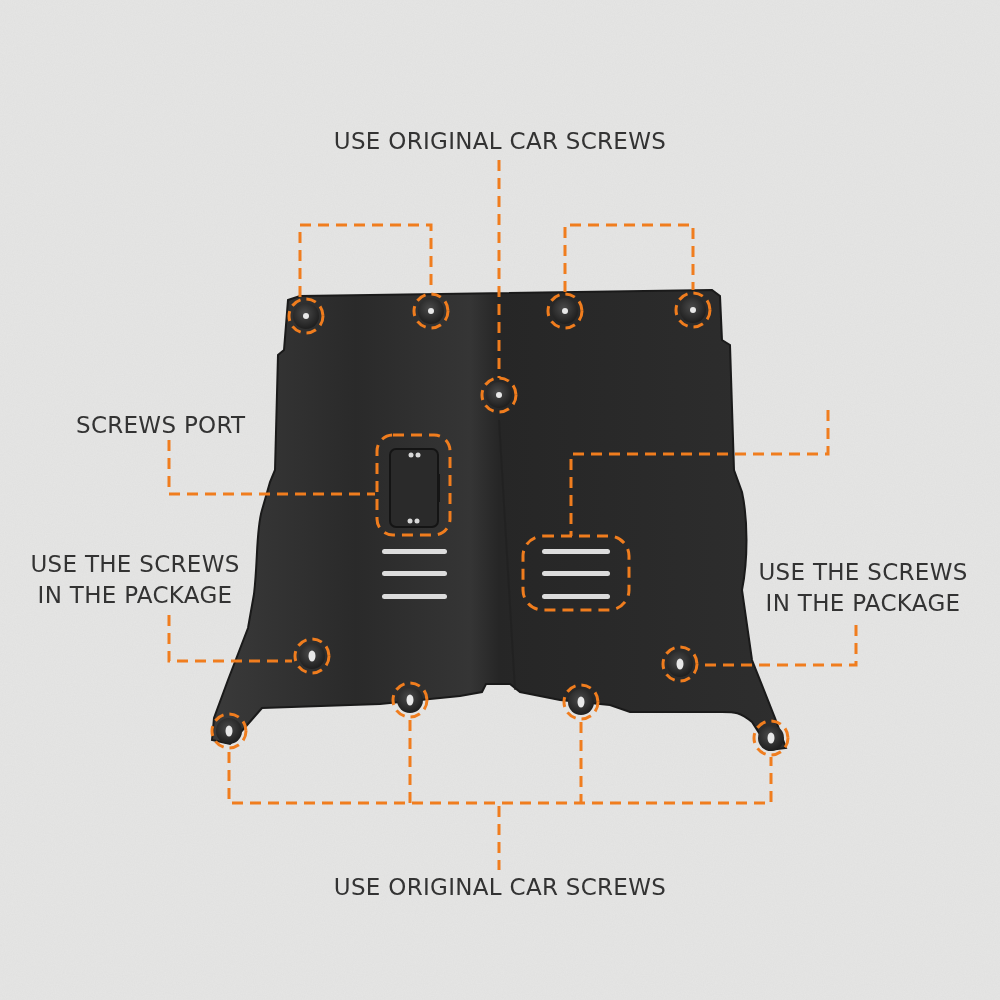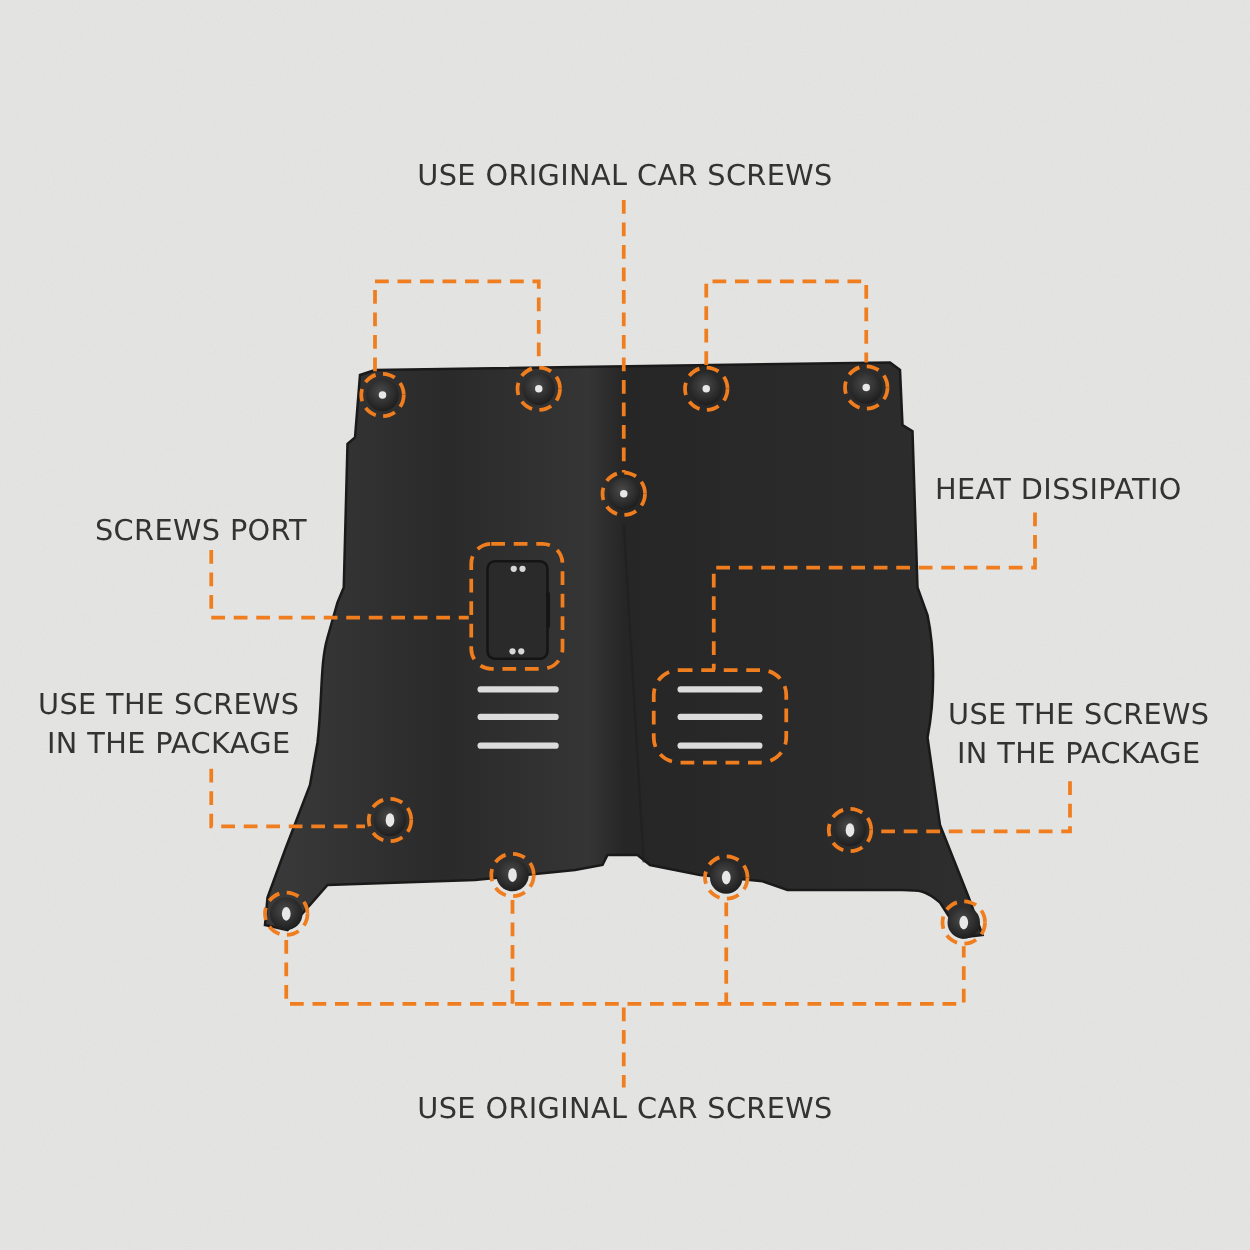--- a/index.html
+++ b/index.html
@@ -152,21 +152,20 @@
       <path d="M 856 625 L 856 665 L 698 665"></path>
 
       <path d="M 229 752 L 229 803 L 771 803 L 771 757"></path>
       <path d="M 410 720 L 410 803"></path>
       <path d="M 581 722 L 581 803"></path>
       <path d="M 499 806 L 499 870"></path>
     </g>
   </svg>
 
   <div class="label center" style="left:300px; top:126px; width:400px;">USE ORIGINAL CAR SCREWS</div>
-  <div class="label" style="left:748px; top:377px;">HEAT DISSIPATIO</div>
   <div class="label" style="left:76px; top:410px;">SCREWS PORT</div>
   <div class="label center" style="left:20px; top:549px; width:230px;">
     <div>USE THE SCREWS</div>
     <div>IN THE PACKAGE</div>
   </div>
   <div class="label center" style="left:748px; top:557px; width:230px;">
     <div>USE THE SCREWS</div>
     <div>IN THE PACKAGE</div>
   </div>
   <div class="label center" style="left:300px; top:872px; width:400px;">USE ORIGINAL CAR SCREWS</div>

